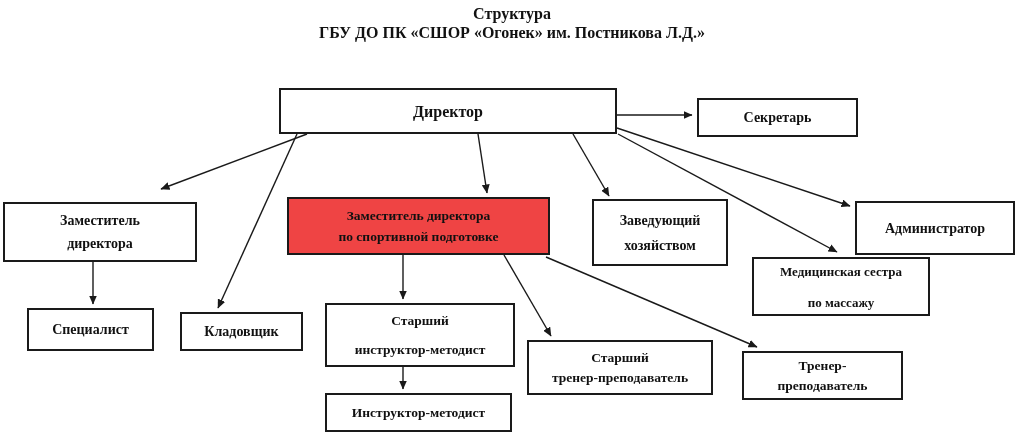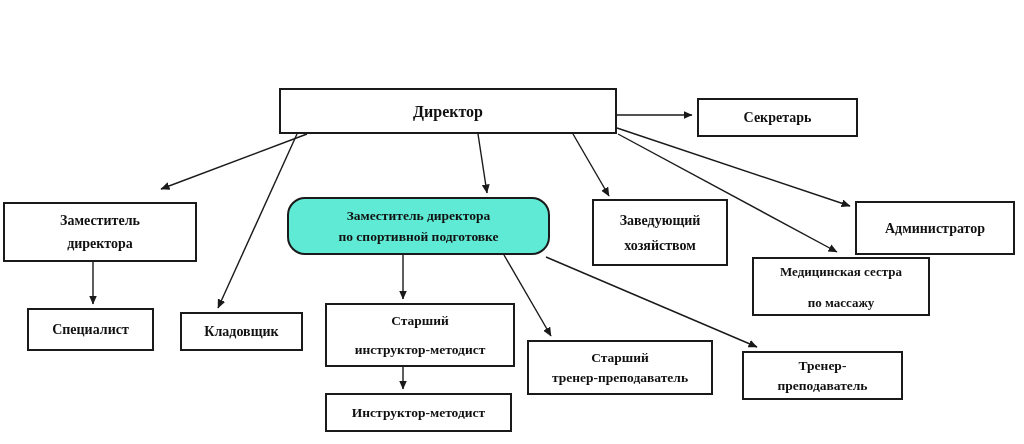--- a/index.html
+++ b/index.html
@@ -12,20 +12,24 @@
   #edges{position:absolute;left:0;top:0;width:1024px;height:444px;}
   .box{position:absolute;box-sizing:border-box;background:#ffffff;border:2px solid #1a1a1a;
        display:flex;flex-direction:column;align-items:center;justify-content:center;
        font-weight:bold;color:#111;text-align:center;}
   .box .line{line-height:19px;white-space:nowrap;}
 </style>
 </head>
 <body>
 
 <div id="page">
+  <div id="title">
+    <div class="t1">Структура</div>
+    <div class="t2">ГБУ ДО ПК «СШОР «Огонек» им. Постникова Л.Д.»</div>
+  </div>
 
   <svg id="edges" viewBox="0 0 1024 444" xmlns="http://www.w3.org/2000/svg">
     <defs>
       <marker id="ah" markerWidth="10" markerHeight="8" refX="8.5" refY="4" orient="auto" markerUnits="userSpaceOnUse">
         <path d="M0,0 L9,4 L0,8 Z" fill="#1a1a1a"></path>
       </marker>
     </defs>
   <line x1="617" y1="115" x2="692" y2="115" stroke="#1a1a1a" stroke-width="1.4" marker-end="url(#ah)"></line>
       <line x1="307" y1="134" x2="161" y2="189" stroke="#1a1a1a" stroke-width="1.4" marker-end="url(#ah)"></line>
       <line x1="297" y1="134" x2="218" y2="308" stroke="#1a1a1a" stroke-width="1.4" marker-end="url(#ah)"></line>
@@ -44,21 +48,21 @@
       <div class="box" style="left: 279px; top: 88px; width: 338px; height: 46px; font-size: 16px; background: rgb(255, 255, 255); border-color: rgb(26, 26, 26); text-align: right;">
         <div class="line">Директор</div>
       </div>
       <div class="box" style="left: 697px; top: 98px; width: 161px; height: 39px; font-size: 14px; background: rgb(255, 255, 255); border-color: rgb(26, 26, 26);">
         <div class="line">Секретарь</div>
       </div>
       <div class="box" style="left: 3px; top: 202px; width: 194px; height: 60px; font-size: 14px; row-gap: 4px; background: rgb(255, 255, 255); border-color: rgb(26, 26, 26);">
         <div class="line">Заместитель</div>
         <div class="line">директора</div>
       </div>
-      <div class="box" style="left: 287px; top: 197px; width: 263px; height: 58px; font-size: 13.5px; row-gap: 2px; background: #5eead4; border-color: rgb(26, 26, 26); border-radius: 18px;">
+      <div class="box" style="left: 287px; top: 197px; width: 263px; height: 58px; font-size: 13.5px; row-gap: 2px; background: #ef4444; border-color: rgb(26, 26, 26);">
         <div class="line">Заместитель директора</div>
         <div class="line">по спортивной подготовке</div>
       </div>
       <div class="box" style="left: 592px; top: 199px; width: 136px; height: 67px; font-size: 14px; row-gap: 6px; background: rgb(255, 255, 255); border-color: rgb(26, 26, 26);">
         <div class="line">Заведующий</div>
         <div class="line">хозяйством</div>
       </div>
       <div class="box" style="left: 855px; top: 201px; width: 160px; height: 54px; font-size: 14px; background: rgb(255, 255, 255); border-color: rgb(26, 26, 26);">
         <div class="line">Администратор</div>
       </div>

